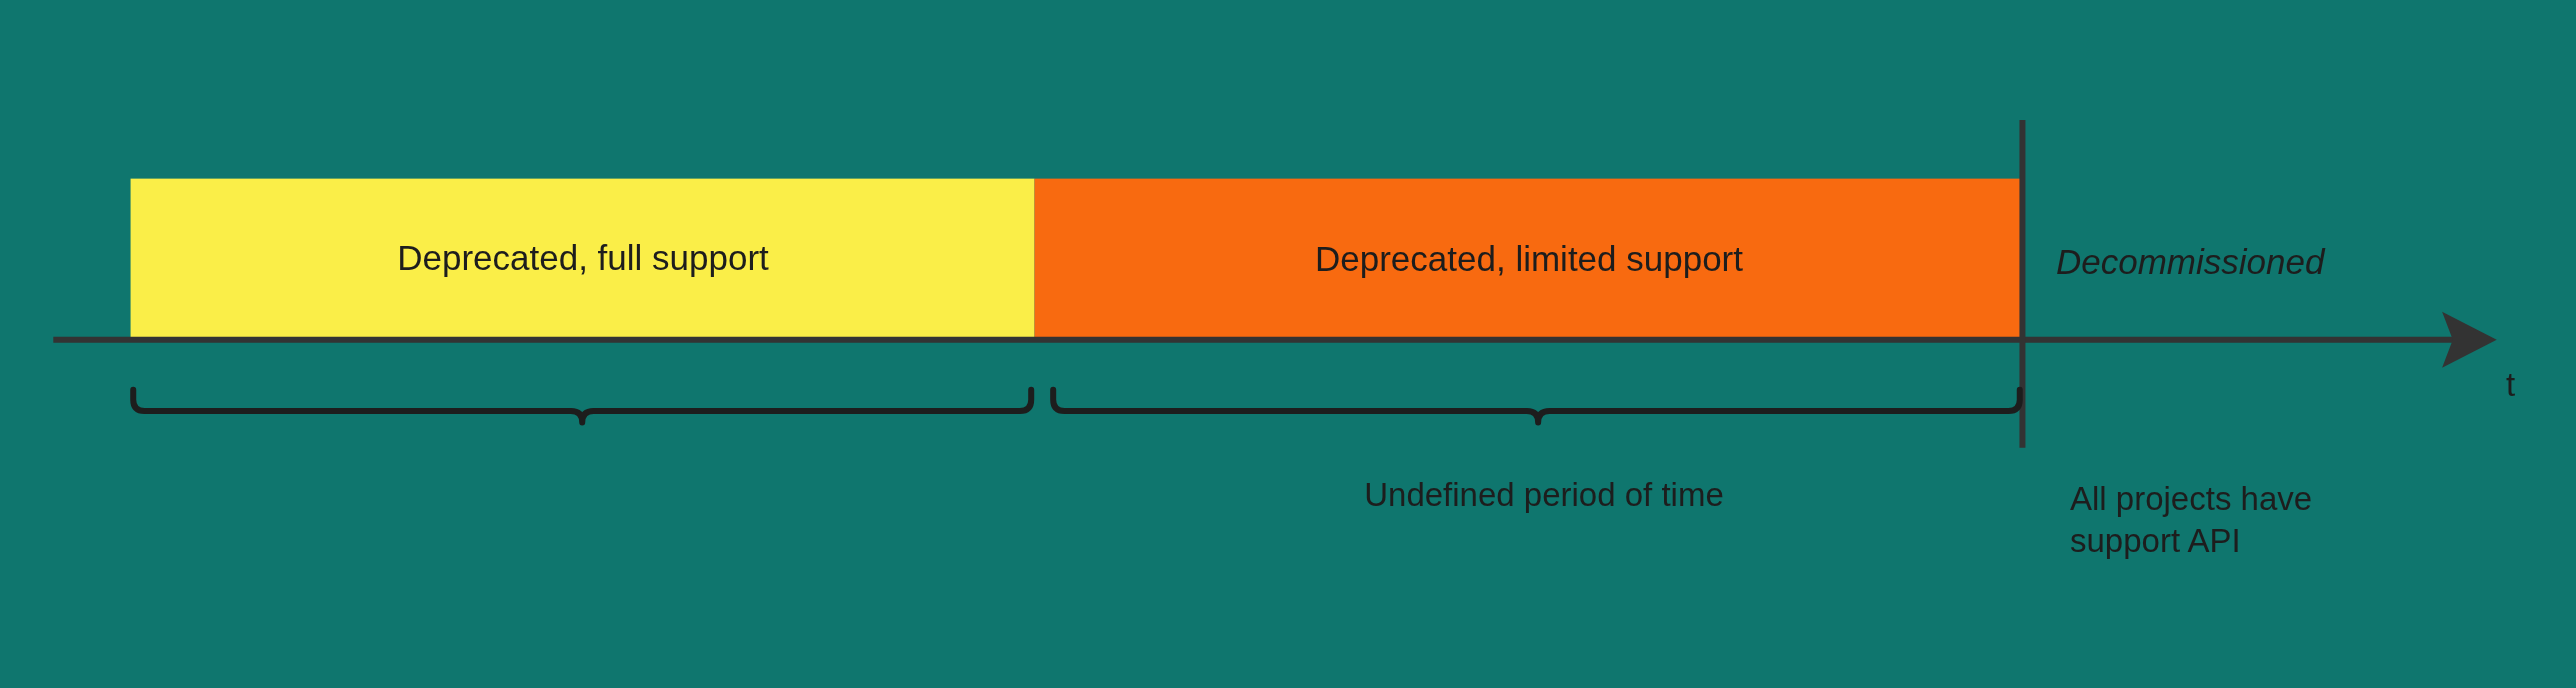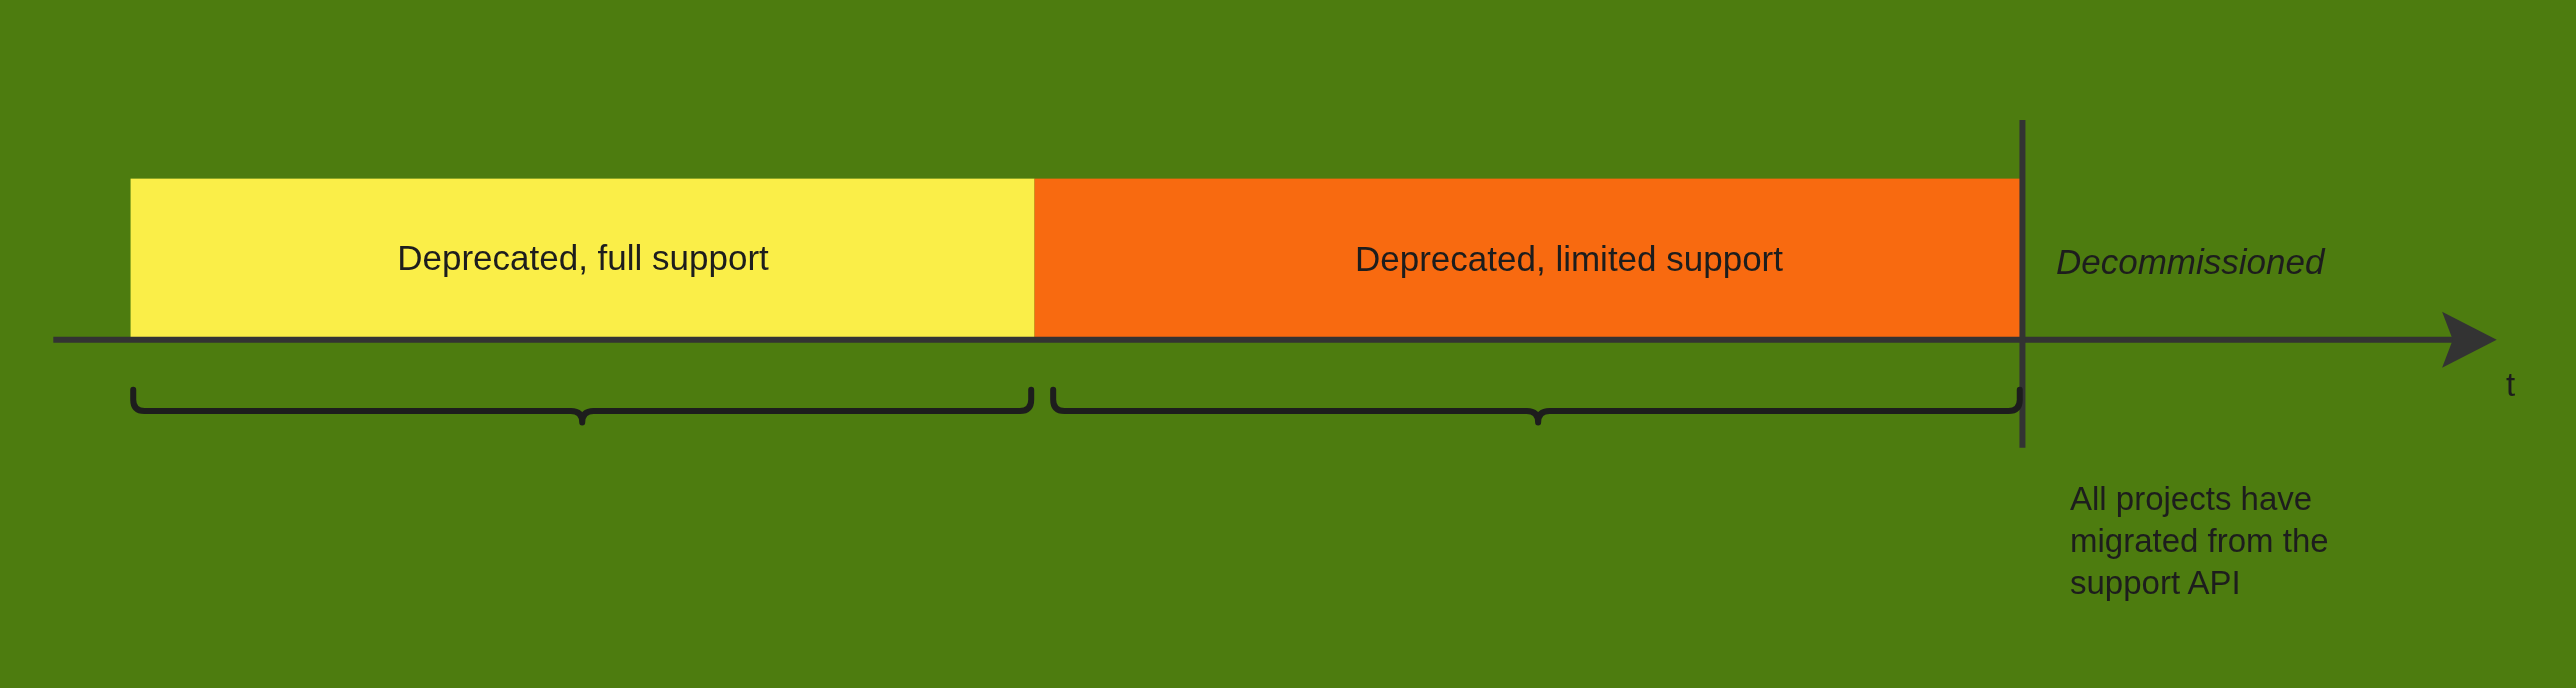--- a/index.html
+++ b/index.html
@@ -11,21 +11,21 @@
     width: 2576px;
     height: 689px;
     overflow: hidden;
     font-family: "Liberation Sans", sans-serif;
     color: #1d1d1d;
   }
   #canvas {
     position: relative;
     width: 2576px;
     height: 689px;
-    background: #4d7c0f;
+    background: #0f766e;
   }
   #diagram-svg {
     position: absolute;
     left: 0;
     top: 0;
     width: 2576px;
     height: 689px;
   }
   .phase-label {
     position: absolute;
@@ -46,21 +46,20 @@
     left: 131px;
     top: 240px;
     width: 904px;
     text-align: center;
   }
   #label-phase-1 {
     left: 1035px;
     top: 241px;
     width: 988px;
     text-align: center;
-    margin-left: 40px;
   }
   #label-phase-2 {
     left: 2056px;
     top: 244px;
     text-align: right;
     font-style: italic;
   }
   #label-bracket-0 {
     left: 380px;
     top: 466px;
@@ -131,23 +130,23 @@
              L 3032 585" fill="none" stroke="#1d1d1d" stroke-width="9" stroke-linecap="round" stroke-linejoin="round"></path>
   </svg>
 
   <div class="phase-label" id="label-phase-0">Deprecated, full support</div>
 
   <div class="phase-label" id="label-phase-1">Deprecated, limited support</div>
 
   <div class="phase-label" id="label-phase-2">Decommissioned</div>
 
 
+  <div class="bracket-label" id="label-bracket-1">Undefined period of time</div>
 
   <div id="axis-var-label">t</div>
 
   <div id="note-decommission">
     <span class="note-line">All projects have</span>
-    <span class="note-line">migrated from the</span>
     <span class="note-line">support API</span>
   </div>
 
 </div>
 
 
 </body></html>

